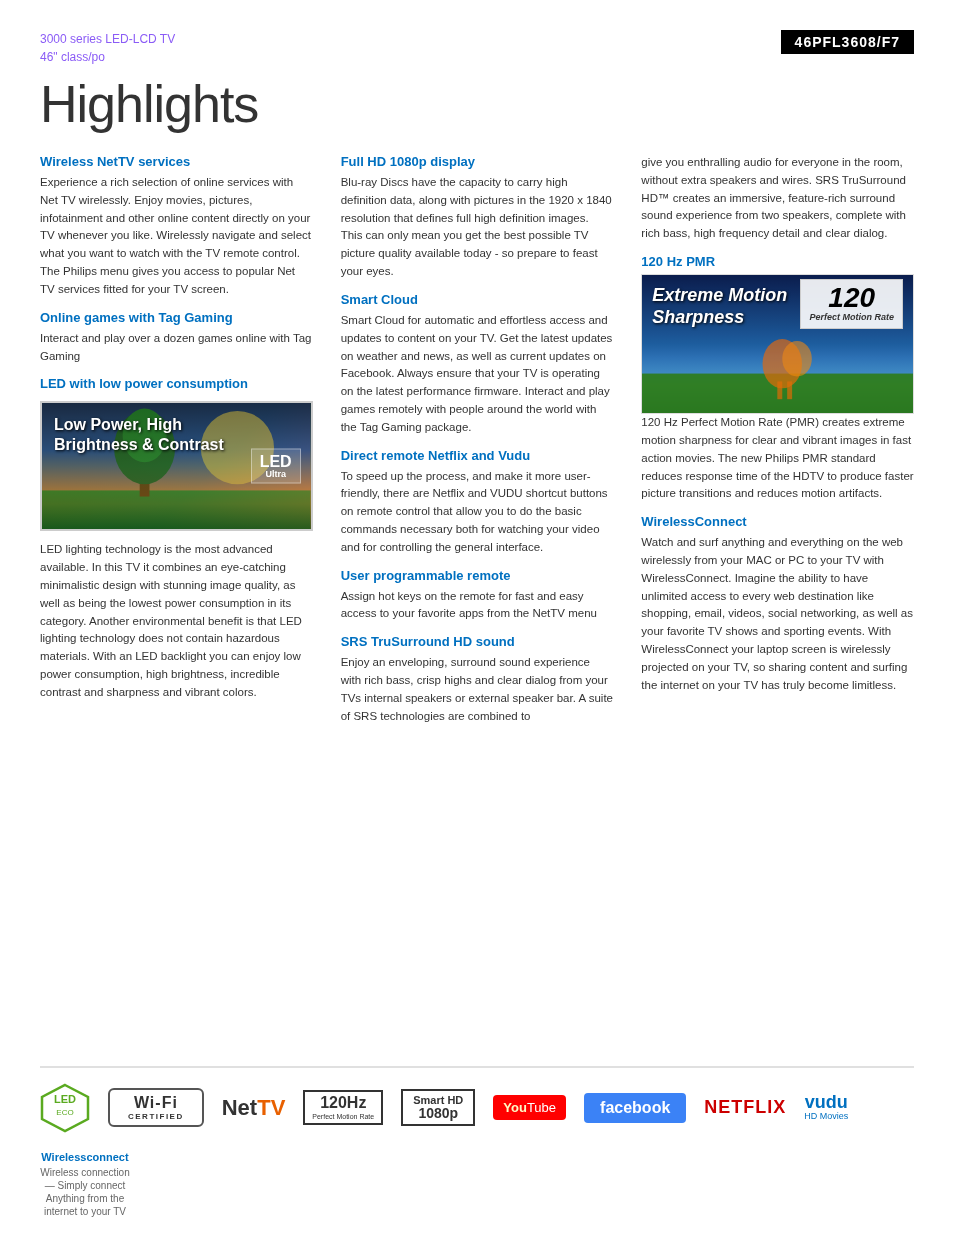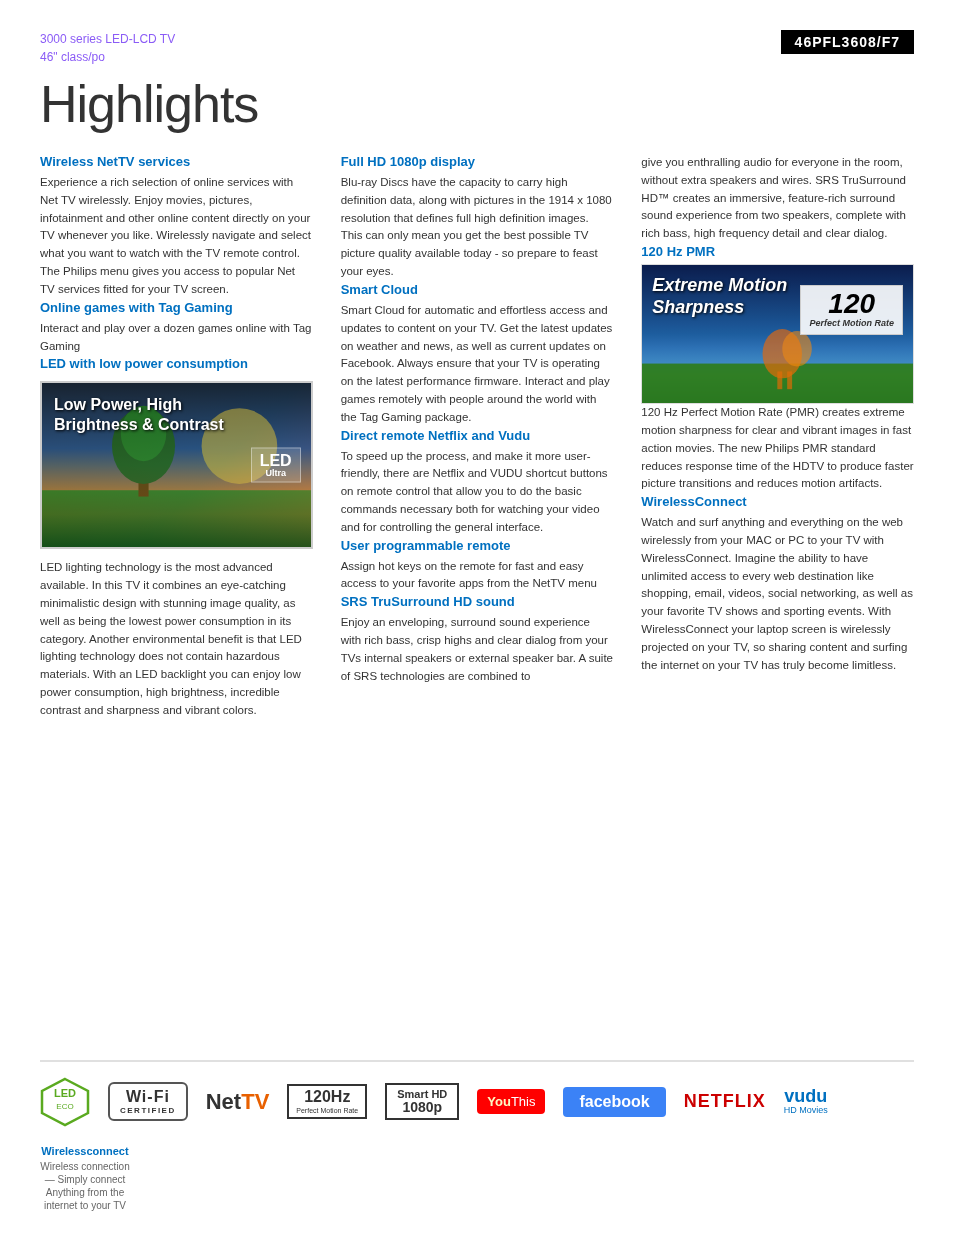--- a/index.html
+++ b/index.html
@@ -44,35 +44,35 @@
     .three-col {
       display: grid;
       grid-template-columns: 1fr 1fr 1fr;
       gap: 0 28px;
     }
     .section-title {
       font-size: 13px;
       font-weight: bold;
       color: #0070c0;
       margin-bottom: 5px;
-      margin-top: 1px;
+      margin-top: 11px;
     }
     .section-title:first-child {
       margin-top: 0;
     }
     .body-text {
       font-size: 11.5px;
       line-height: 1.55;
       color: #333;
     }
     .led-image-box {
       background: linear-gradient(135deg, #1a1a2e 0%, #16213e 30%, #0f3460 60%, #e94560 100%);
       border: 2px solid #ccc;
       width: 100%;
-      height: 168px;
+      height: 130px;
       margin: 10px 8px 10px 0;
       position: relative;
       overflow: hidden;
       display: flex;
       align-items: flex-end;
     }
     .led-image-box .led-overlay {
       position: absolute;
       top: 0; left: 0; right: 0; bottom: 0;
       background: linear-gradient(to bottom, rgba(20,60,20,0.7) 0%, rgba(100,180,50,0.5) 50%, rgba(200,140,30,0.6) 80%, rgba(30,80,30,0.8) 100%);
@@ -117,21 +117,21 @@
       left: 10px;
       color: #fff;
       font-size: 18px;
       font-weight: bold;
       line-height: 1.2;
       text-shadow: 1px 1px 3px #000;
     }
     .pmr-badge {
       position: absolute;
       right: 10px;
-      top: 20px;
+      top: 4px;
       background: rgba(255,255,255,0.9);
       color: #333;
       font-size: 9px;
       font-weight: bold;
       padding: 4px 8px;
       text-align: center;
       line-height: 1.3;
       border: 1px solid #ccc;
     }
     .pmr-badge .big-num {
@@ -223,21 +223,21 @@
           <div style="font-size:16px;font-weight:900;line-height:1">LED</div>
           <div style="font-size:9px;line-height:1">Ultra</div>
         </div>
       </div>
 
       <p class="body-text">LED lighting technology is the most advanced available. In this TV it combines an eye-catching minimalistic design with stunning image quality, as well as being the lowest power consumption in its category. Another environmental benefit is that LED lighting technology does not contain hazardous materials. With an LED backlight you can enjoy low power consumption, high brightness, incredible contrast and sharpness and vibrant colors.</p>
     </div>
 
     <div class="col2">
       <div class="section-title" style="margin-top:0;">Full HD 1080p display</div>
-      <p class="body-text">Blu-ray Discs have the capacity to carry high definition data, along with pictures in the 1914 x 1080 resolution that defines full high definition images. This can only mean you get the best possible TV picture quality available today - so prepare to feast your eyes.</p>
+      <p class="body-text">Blu-ray Discs have the capacity to carry high definition data, along with pictures in the 1920 x 1840 resolution that defines full high definition images. This can only mean you get the best possible TV picture quality available today - so prepare to feast your eyes.</p>
 
       <div class="section-title">Smart Cloud</div>
       <p class="body-text">Smart Cloud for automatic and effortless access and updates to content on your TV. Get the latest updates on weather and news, as well as current updates on Facebook. Always ensure that your TV is operating on the latest performance firmware. Interact and play games remotely with people around the world with the Tag Gaming package.</p>
 
       <div class="section-title">Direct remote Netflix and Vudu</div>
       <p class="body-text">To speed up the process, and make it more user-friendly, there are Netflix and VUDU shortcut buttons on remote control that allow you to do the basic commands necessary both for watching your video and for controlling the general interface.</p>
 
       <div class="section-title">User programmable remote</div>
       <p class="body-text">Assign hot keys on the remote for fast and easy access to your favorite apps from the NetTV menu</p>
 
@@ -289,21 +289,21 @@
   <div class="footer" style="position:relative; margin-top: 340px; border-top: 2px solid #e0e0e0; padding: 15px 0; display:flex; align-items:center; gap:18px; flex-wrap:wrap;">
 
     <div class="badge-item">
       <svg width="50" height="50" viewBox="0 0 50 50">
         <polygon points="25,2 48,14 48,36 25,48 2,36 2,14" fill="none" stroke="#5aaa20" stroke-width="2.5"></polygon>
         <text x="25" y="20" text-anchor="middle" font-size="11" font-weight="900" fill="#5aaa20">LED</text>
         <text x="25" y="32" text-anchor="middle" font-size="8" fill="#5aaa20">ECO</text>
       </svg>
     </div>
 
-    <div class="badge-item" style="border:2px solid #555;border-radius:6px;padding:4px 10px;text-align:center;">
+    <div class="badge-item" style="border:2px solid #555;border-radius:6px;padding:4px 18px;text-align:center;">
       <div style="font-size:16px;font-weight:900;letter-spacing:1px;">Wi-Fi</div>
       <div style="font-size:8px;letter-spacing:1.5px;font-weight:bold;">CERTIFIED</div>
     </div>
 
     <div class="badge-item">
       <div style="font-size:22px;font-weight:900;color:#e86000;line-height:1;">
         <span style="color:#333;">Net</span><span>TV</span>
       </div>
     </div>
 
@@ -312,21 +312,21 @@
       <div style="font-size:7px;line-height:1;margin-top:2px;">Perfect Motion Rate</div>
     </div>
 
     <div class="badge-item" style="border:2px solid #333;padding:4px 10px;text-align:center;">
       <div style="font-size:11px;font-weight:bold;line-height:1;">Smart HD</div>
       <div style="font-size:14px;font-weight:900;line-height:1;">1080p</div>
     </div>
 
     <div class="badge-item">
       <div style="background:#ff0000;color:#fff;font-size:13px;font-weight:900;padding:5px 10px;border-radius:4px;">
-        <span style="color:#fef9c3;font-weight:900;">You</span><span style="color:#fff;font-weight:300;">This</span>
+        <span style="color:#fef9c3;font-weight:900;">You</span><span style="color:#fff;font-weight:300;">Tube</span>
       </div>
     </div>
 
     <div class="badge-item">
       <div style="background:#3b82f6;color:#fff;font-size:16px;font-weight:bold;padding:6px 16px;border-radius:4px;">facebook</div>
     </div>
 
     <div class="badge-item">
       <div style="color:#cc0000;font-size:18px;font-weight:900;letter-spacing:1px;">NETFLIX</div>
     </div>

